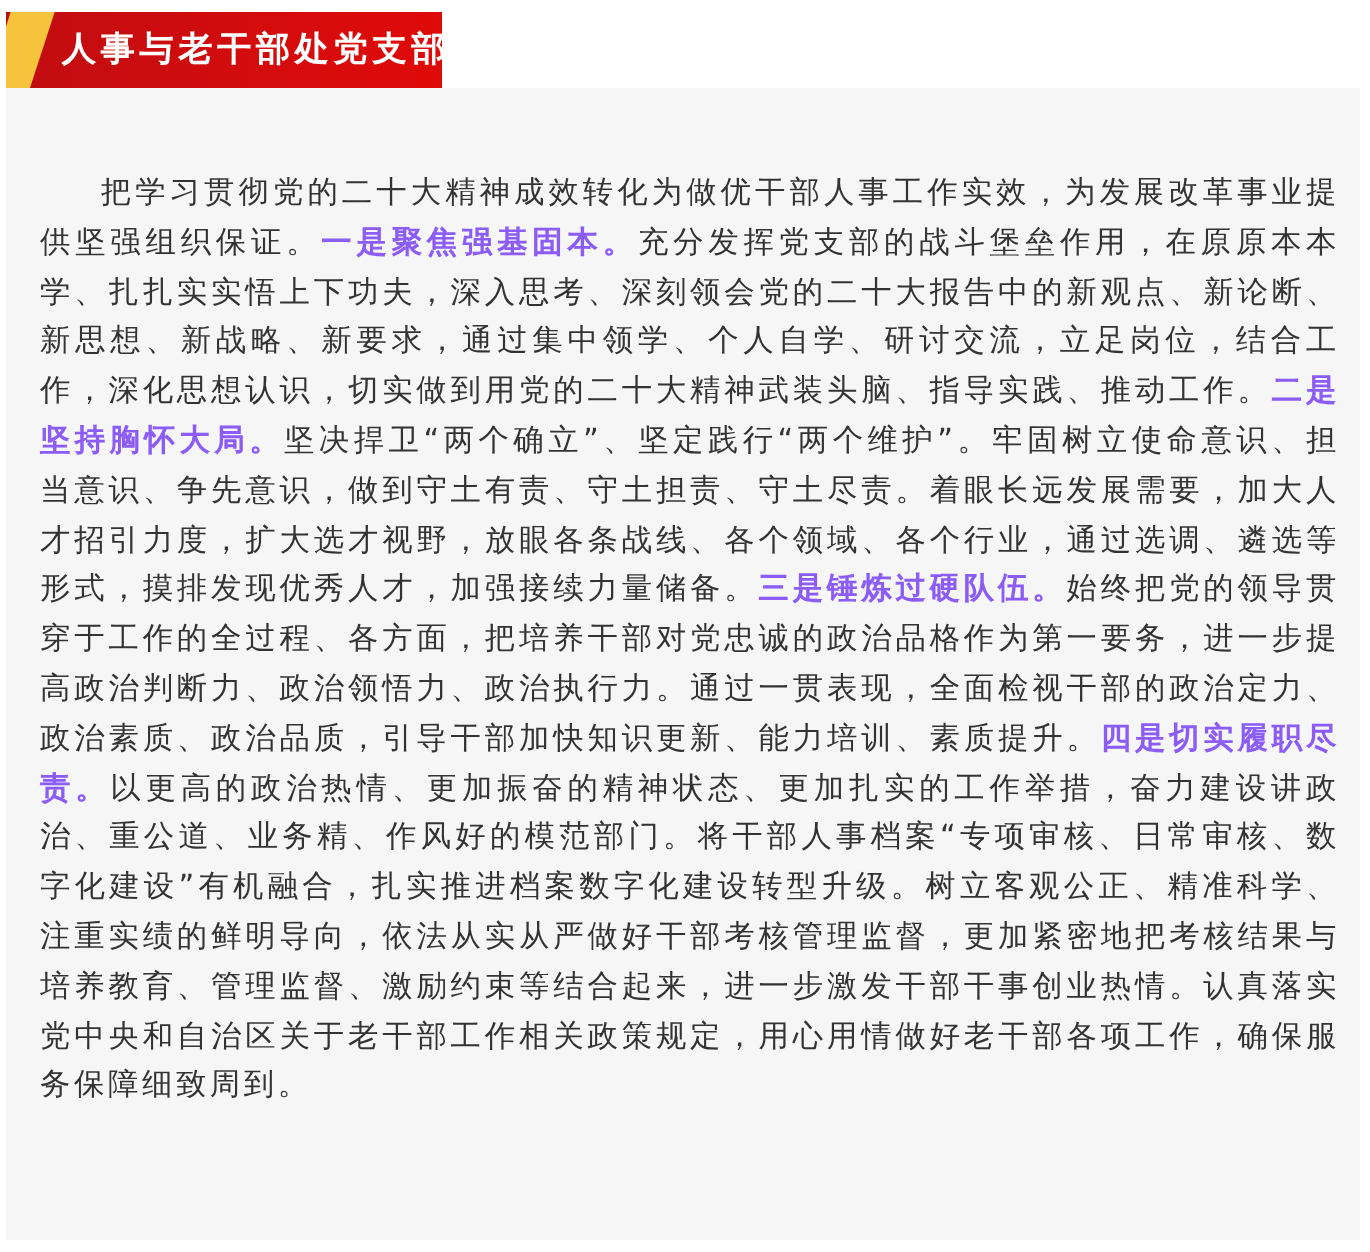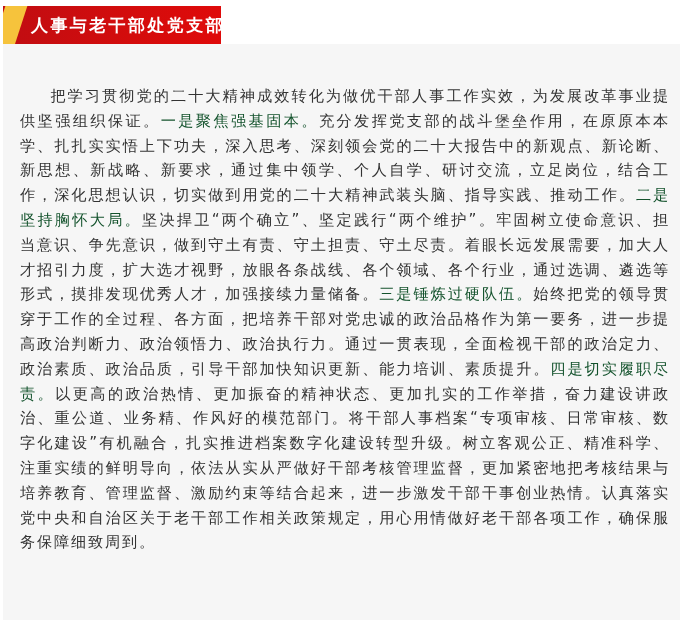--- a/index.html
+++ b/index.html
@@ -60,22 +60,22 @@
       width: 650px;
       margin: 0;
       font-size: 15.2px;
       line-height: 24.8px;
       color: #333333;
       letter-spacing: 1.8px;
       text-indent: 2em;
       text-align: justify;
     }
     .article b {
-      font-weight: normal;
-      color: #14532d;
+      font-weight: bold;
+      color: #8b5cf6;
     }
   </style>
 </head>
 <body>
 
 <div class="header-banner">
   <div class="header-stripe"></div>
   <div class="header-title">人事与老干部处党支部</div>
 </div>
 

